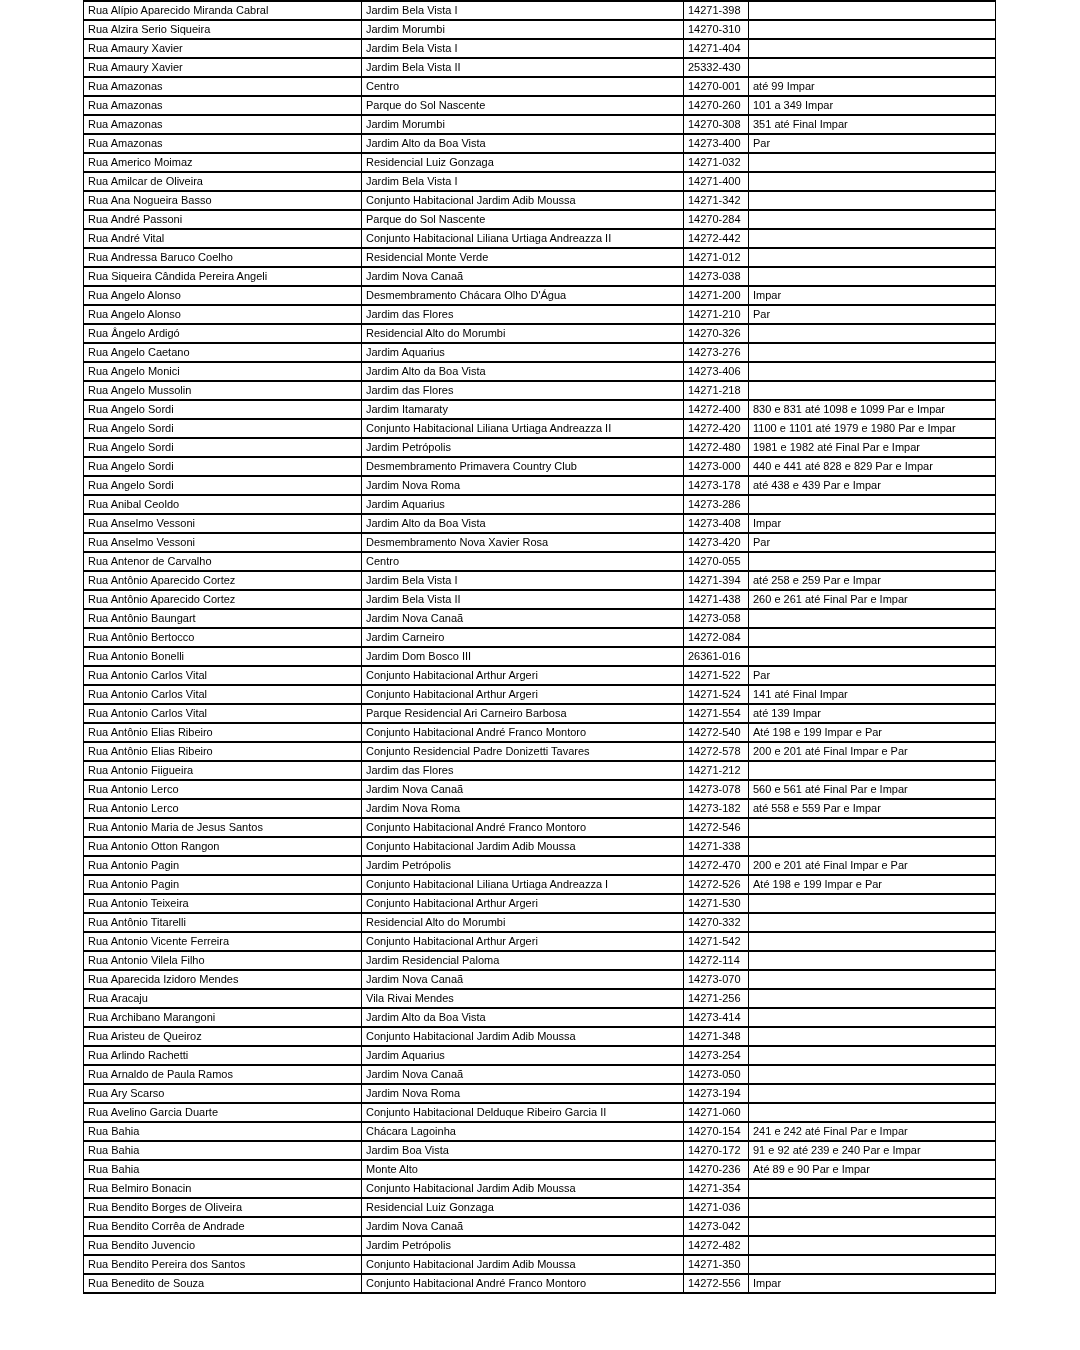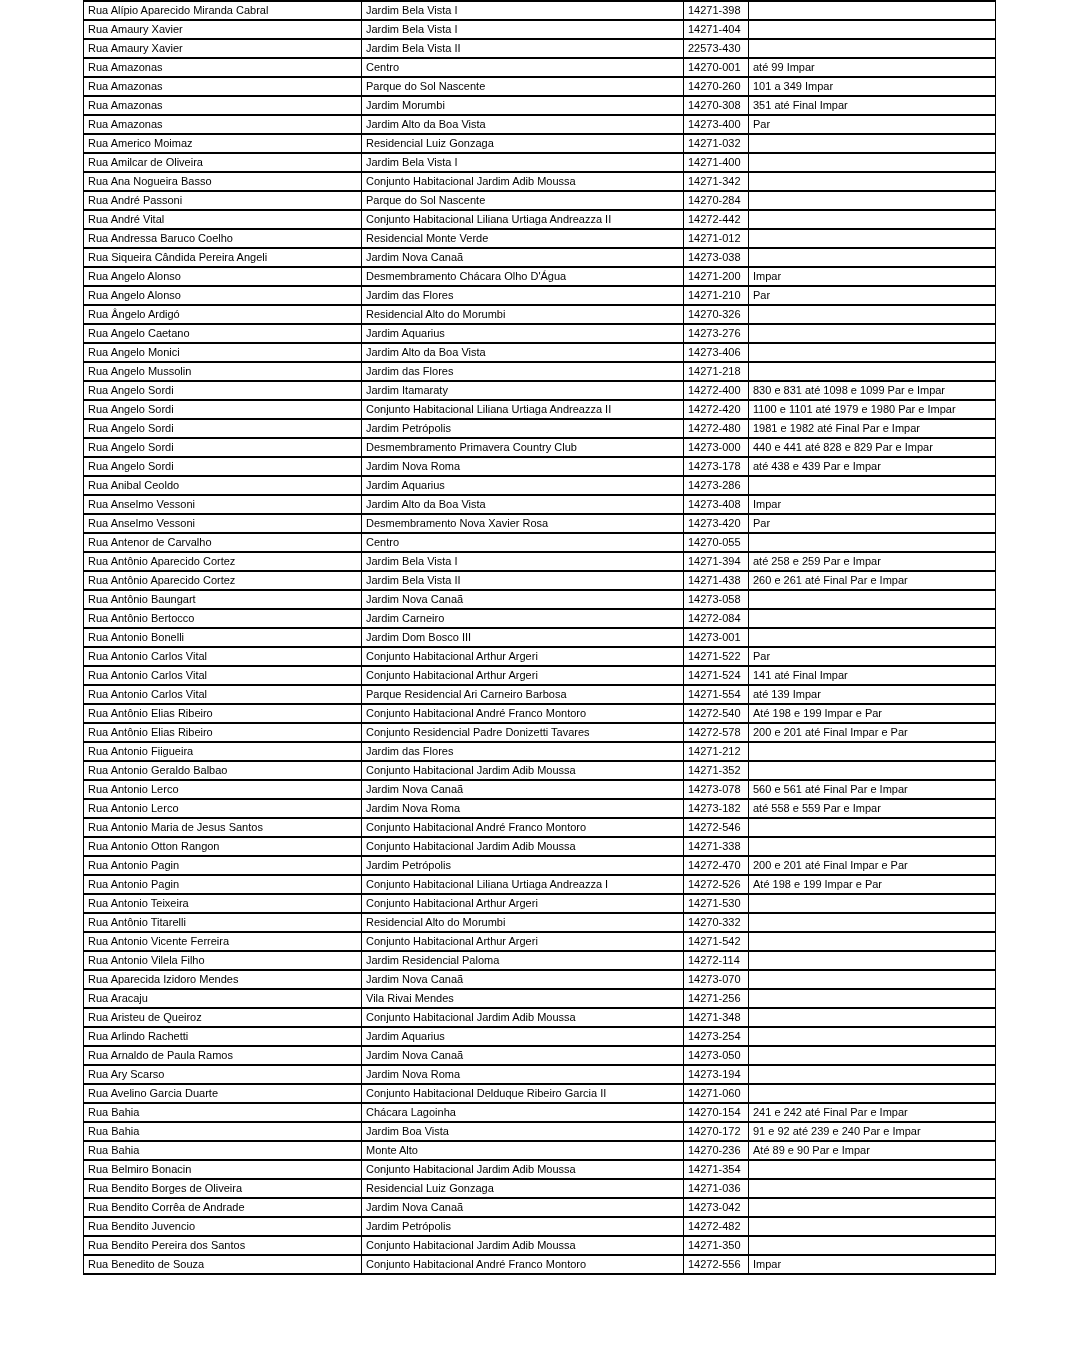--- a/index.html
+++ b/index.html
@@ -54,29 +54,35 @@
       <col class="c-note">
     </colgroup>
     <tbody id="table-body">
         <tr>
           <td>Rua Alípio Aparecido Miranda Cabral</td>
           <td>Jardim Bela Vista I</td>
           <td>14271-398</td>
           <td></td>
         </tr>
         <tr>
+          <td>Rua Alzira Serio Siqueira</td>
+          <td>Jardim Morumbi</td>
+          <td>14270-310</td>
+          <td></td>
+        </tr>
+        <tr>
           <td>Rua Amaury Xavier</td>
           <td>Jardim Bela Vista I</td>
           <td>14271-404</td>
           <td></td>
         </tr>
         <tr>
           <td>Rua Amaury Xavier</td>
           <td>Jardim Bela Vista II</td>
-          <td>22573-430</td>
+          <td>25332-430</td>
           <td></td>
         </tr>
         <tr>
           <td>Rua Amazonas</td>
           <td>Centro</td>
           <td>14270-001</td>
           <td>até 99 Impar</td>
         </tr>
         <tr>
           <td>Rua Amazonas</td>
@@ -248,21 +254,21 @@
         </tr>
         <tr>
           <td>Rua Antônio Bertocco</td>
           <td>Jardim Carneiro</td>
           <td>14272-084</td>
           <td></td>
         </tr>
         <tr>
           <td>Rua Antonio Bonelli</td>
           <td>Jardim Dom Bosco III</td>
-          <td>14273-001</td>
+          <td>26361-016</td>
           <td></td>
         </tr>
         <tr>
           <td>Rua Antonio Carlos Vital</td>
           <td>Conjunto Habitacional Arthur Argeri</td>
           <td>14271-522</td>
           <td>Par</td>
         </tr>
         <tr>
           <td>Rua Antonio Carlos Vital</td>
@@ -288,26 +294,20 @@
           <td>14272-578</td>
           <td>200 e 201 até Final Impar e Par</td>
         </tr>
         <tr>
           <td>Rua Antonio Fiigueira</td>
           <td>Jardim das Flores</td>
           <td>14271-212</td>
           <td></td>
         </tr>
         <tr>
-          <td>Rua Antonio Geraldo Balbao</td>
-          <td>Conjunto Habitacional Jardim Adib Moussa</td>
-          <td>14271-352</td>
-          <td></td>
-        </tr>
-        <tr>
           <td>Rua Antonio Lerco</td>
           <td>Jardim Nova Canaã</td>
           <td>14273-078</td>
           <td>560 e 561 até Final Par e Impar</td>
         </tr>
         <tr>
           <td>Rua Antonio Lerco</td>
           <td>Jardim Nova Roma</td>
           <td>14273-182</td>
           <td>até 558 e 559 Par e Impar</td>
@@ -363,20 +363,26 @@
         <tr>
           <td>Rua Aparecida Izidoro Mendes</td>
           <td>Jardim Nova Canaã</td>
           <td>14273-070</td>
           <td></td>
         </tr>
         <tr>
           <td>Rua Aracaju</td>
           <td>Vila Rivai Mendes</td>
           <td>14271-256</td>
+          <td></td>
+        </tr>
+        <tr>
+          <td>Rua Archibano Marangoni</td>
+          <td>Jardim Alto da Boa Vista</td>
+          <td>14273-414</td>
           <td></td>
         </tr>
         <tr>
           <td>Rua Aristeu de Queiroz</td>
           <td>Conjunto Habitacional Jardim Adib Moussa</td>
           <td>14271-348</td>
           <td></td>
         </tr>
         <tr>
           <td>Rua Arlindo Rachetti</td>

